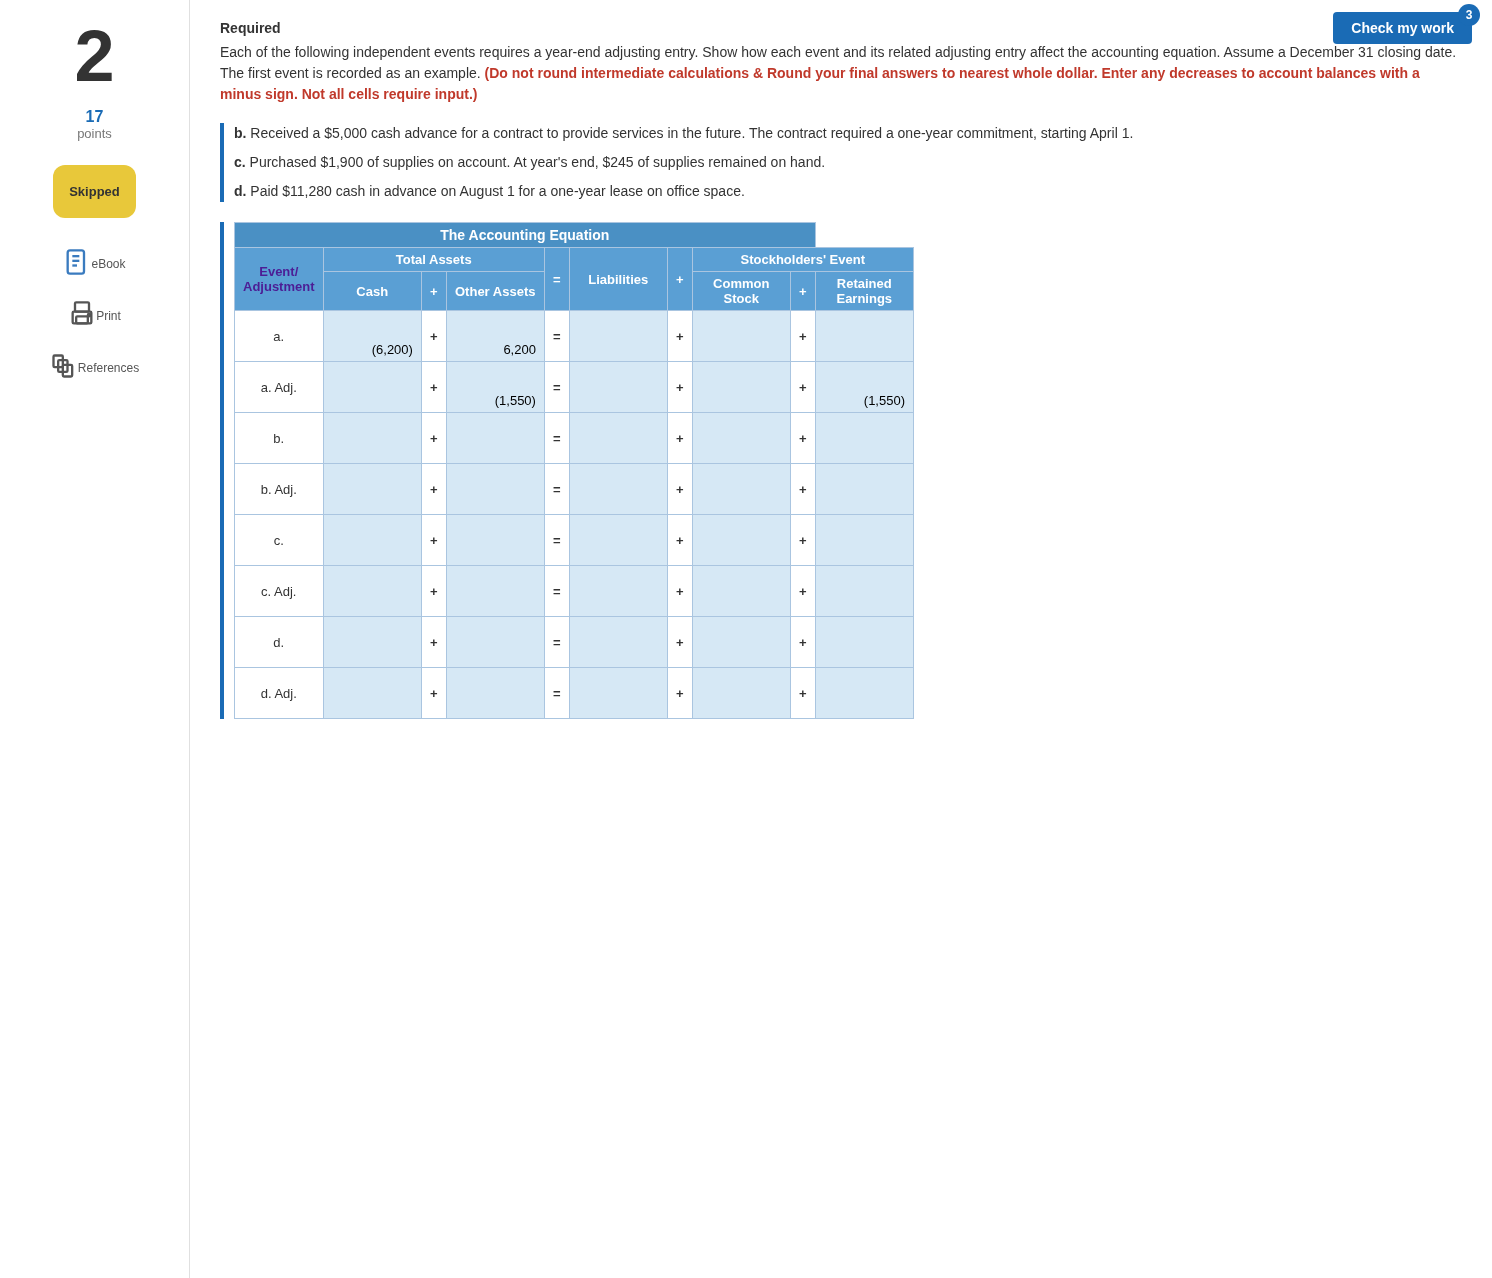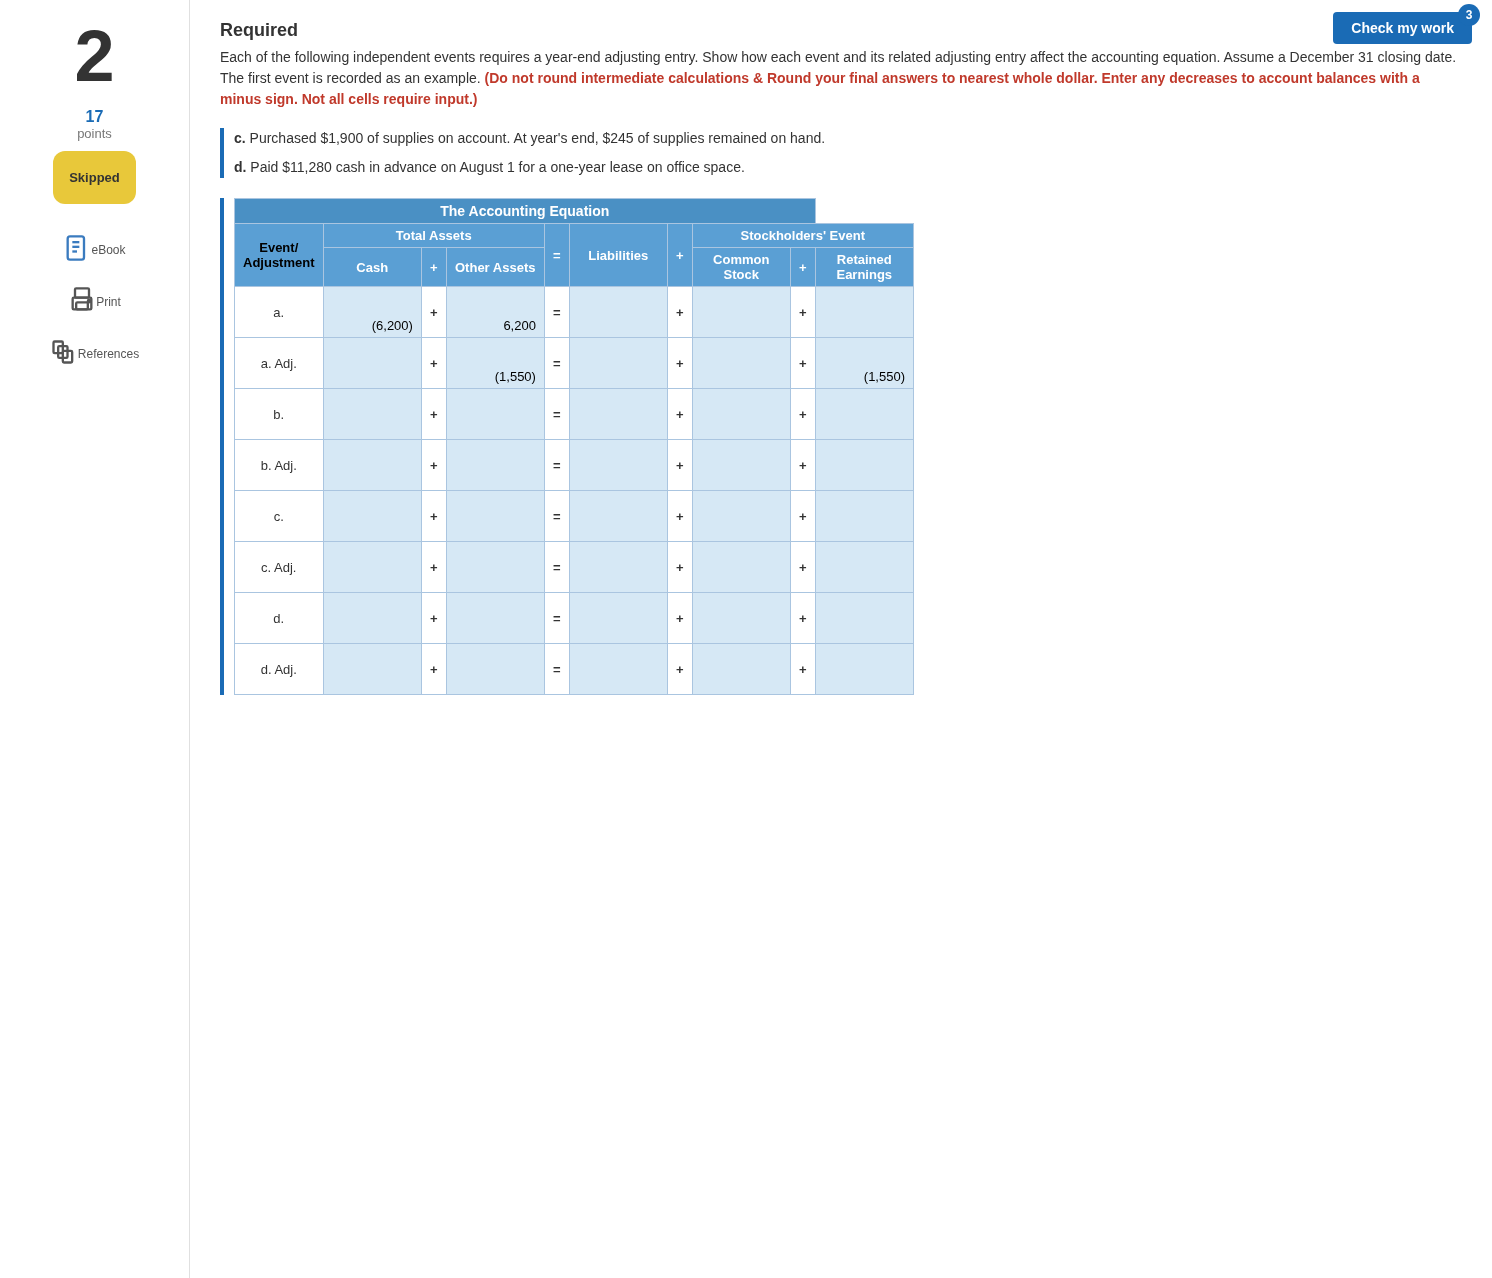--- a/index.html
+++ b/index.html
@@ -83,21 +83,21 @@
 
     .points-number {
       color: #1a6bb5;
       font-size: 16px;
       font-weight: bold;
     }
 
     .points-label {
       color: #777;
       font-size: 13px;
-      margin-bottom: 10px;
+      margin-bottom: 24px;
     }
 
     .skipped-badge {
       background: #e8c83a;
       color: #333;
       padding: 19px 16px;
       border-radius: 12px;
       font-size: 13px;
       font-weight: bold;
       margin-bottom: 30px;
@@ -125,21 +125,21 @@
 
     
     .main-content {
       flex: 1;
       padding: 20px 30px 40px 30px;
       position: relative;
     }
 
     .required-label {
       font-weight: bold;
-      font-size: 18px;
+      font-size: 14px;
       margin-bottom: 6px;
     }
 
     .instructions {
       font-size: 14px;
       line-height: 1.5;
       margin-bottom: 10px;
       color: #333;
     }
 
@@ -206,21 +206,21 @@
     .table-header-col {
       background: #5a9fd4;
       color: #fff;
       font-weight: bold;
     }
 
     .event-adj-col {
       text-align: left;
       font-weight: bold;
       background: #5a9fd4;
-      color: #000000;
+      color: #4c1d95;
       margin-top: 23px;
     }
 
     .row-label-cell {
       text-align: left;
       font-weight: normal;
       background: #fff;
       padding-left: 12px;
     }
 
@@ -306,20 +306,24 @@
 
     <div class="required-label">Required</div>
     <p class="instructions">
       <span>Each of the following independent events requires a year-end adjusting entry. Show how each event and its related adjusting entry affect the accounting equation. Assume a December 31 closing date. The first event is recorded as an example.</span>
       <strong><span class="highlight-red">(Do not round intermediate calculations &amp; Round your final answers to nearest whole dollar. Enter any decreases to account balances with a minus sign. Not all cells require input.)</span></strong>
     </p>
 
     <div style="position:relative; padding-left: 14px; margin: 16px 0;">
       <div class="blue-bar"></div>
       <ul class="items-list">
+        <li>
+          <span class="item-letter">b.</span>
+          <span>Received a $5,000 cash advance for a contract to provide services in the future. The contract required a one-year commitment, starting April 1.</span>
+        </li>
         <li>
           <span class="item-letter">c.</span>
           <span>Purchased $1,900 of supplies on account. At year's end, $245 of supplies remained on hand.</span>
         </li>
         <li>
           <span class="item-letter">d.</span>
           <span>Paid $11,280 cash in advance on August 1 for a one-year lease on office space.</span>
         </li>
       </ul>
     </div>

